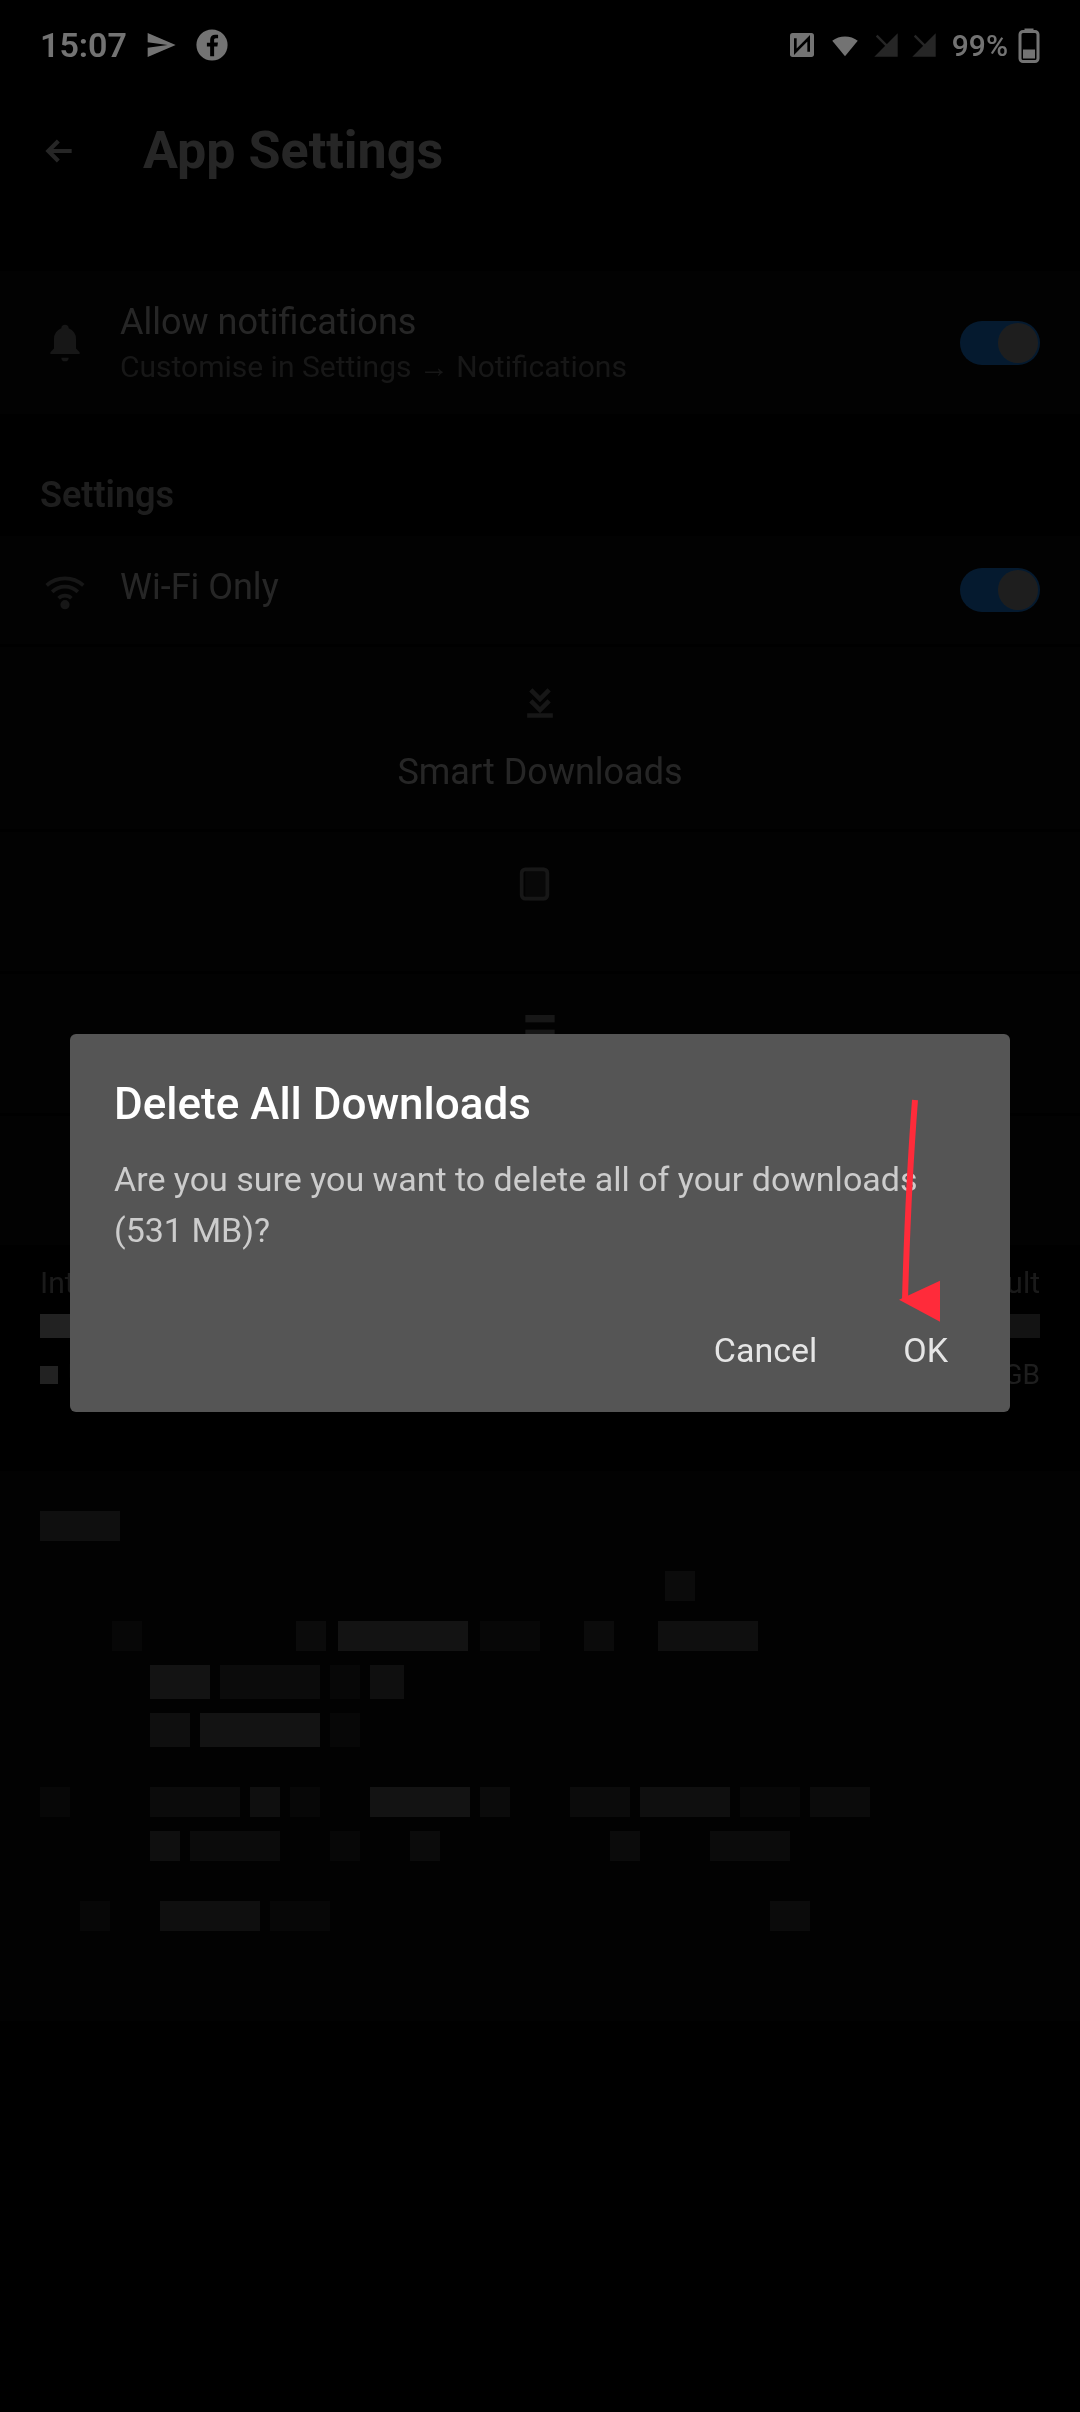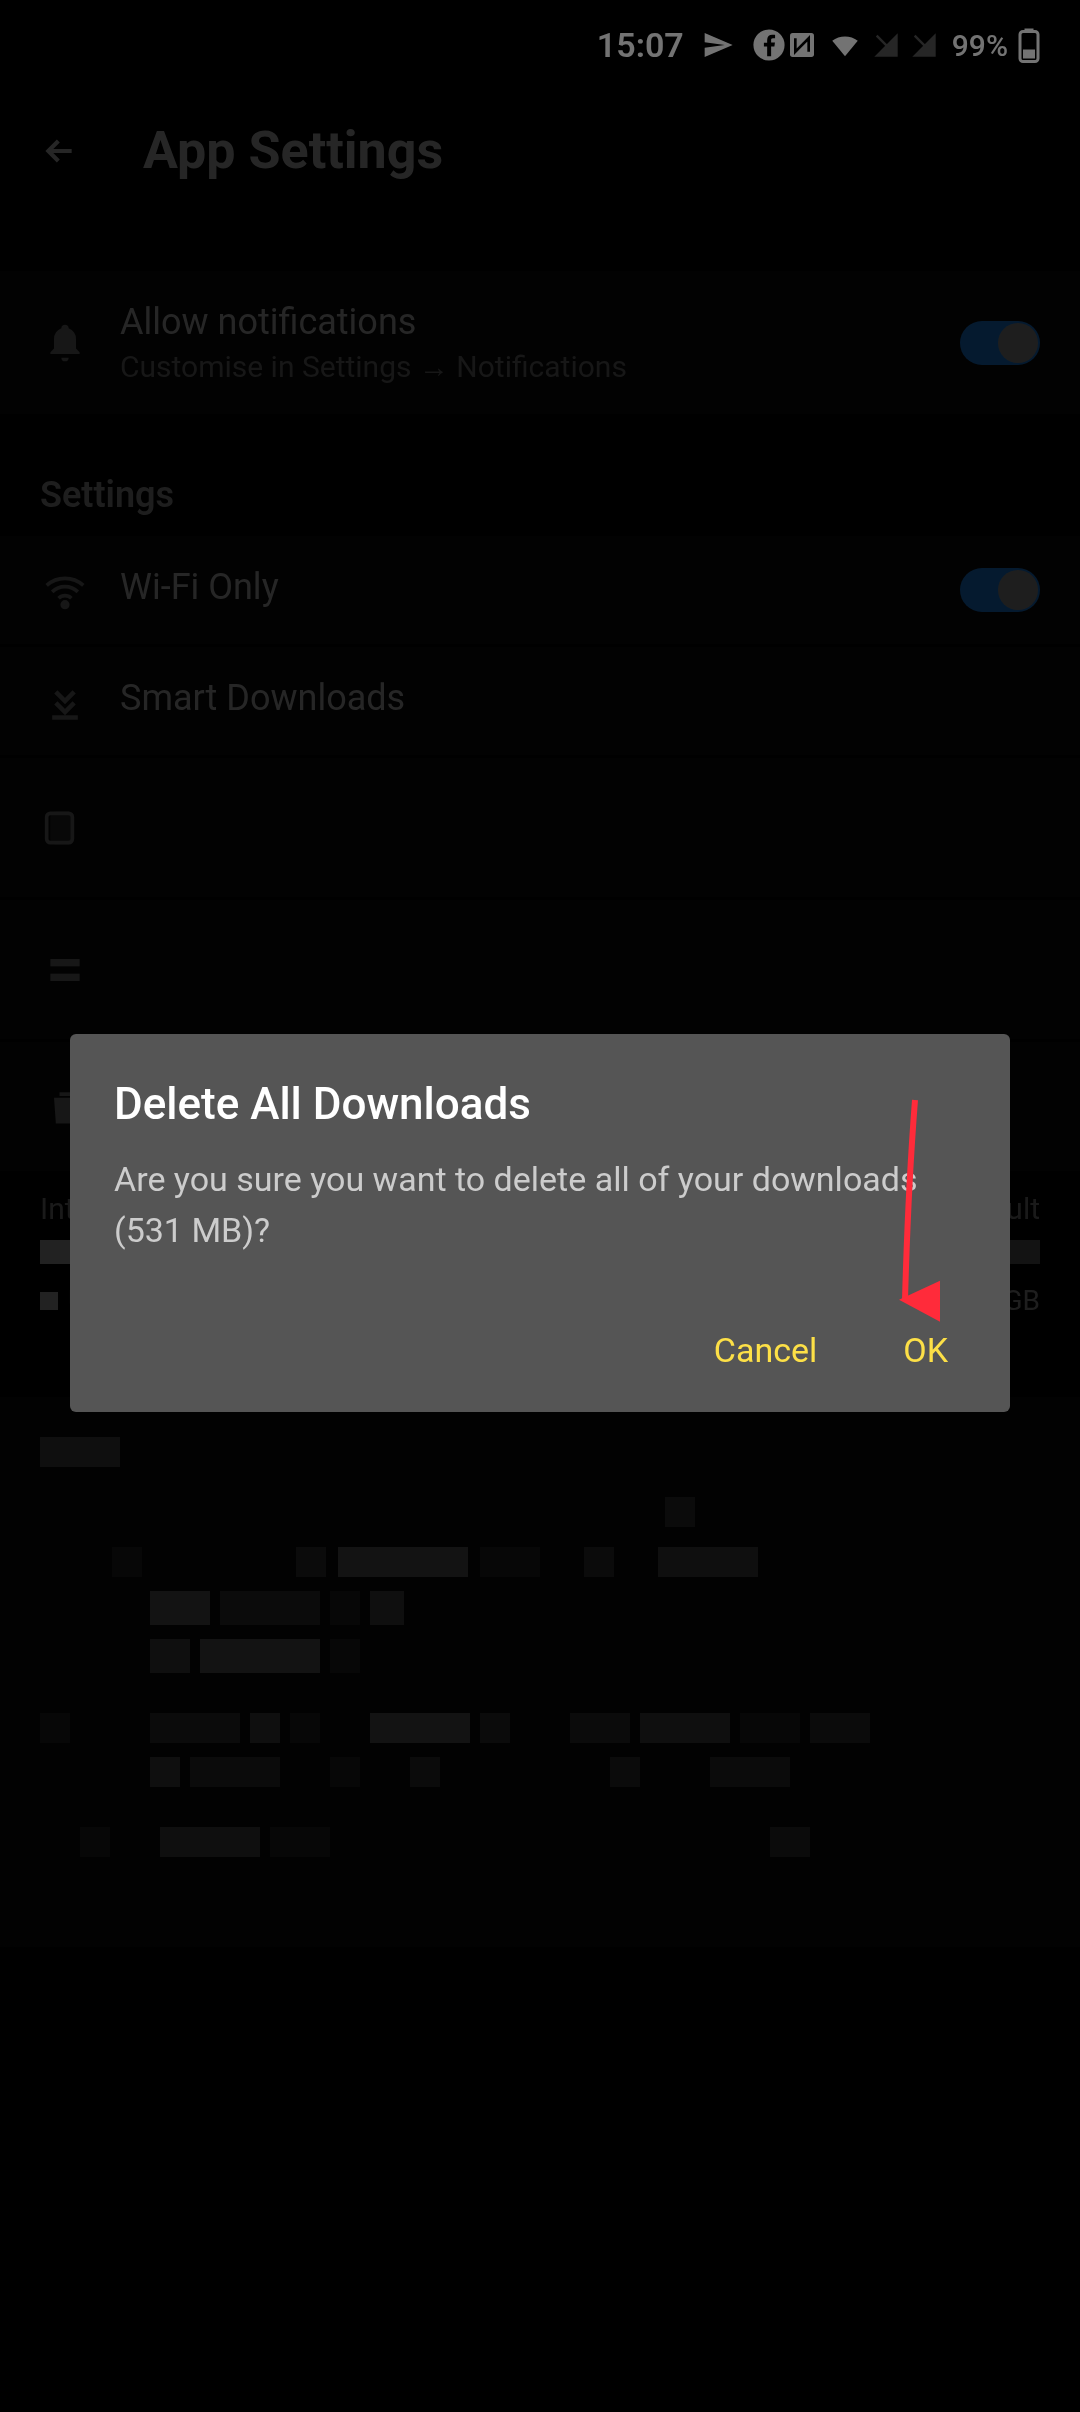--- a/index.html
+++ b/index.html
@@ -11,21 +11,21 @@
     body {
       width: 1080px;
       height: 2412px;
       background: #000;
       color: #fff;
       position: relative;
       overflow: hidden;
     }
     .status-bar {
       display: flex;
-      justify-content: flex-end;
+      justify-content: space-between;
       align-items: center;
       padding: 18px 40px;
       height: 90px;
     }
     .status-left {
       display: flex;
       align-items: center;
       gap: 18px;
     }
     .status-right {
@@ -79,20 +79,21 @@
       display: flex;
       align-items: center;
       padding: 30px 40px;
       background: #0a0a0a;
       gap: 30px;
       min-height: 100px;
     }
     .setting-row + .setting-row {
       border-top: 1px solid #000;
       margin-top: 2px;
+      flex-direction: column;
     }
     .setting-icon {
       width: 50px;
       display: flex;
       justify-content: center;
       align-items: center;
     }
     .setting-text {
       flex: 1;
     }
@@ -196,21 +197,21 @@
       line-height: 1.5;
       margin-bottom: 60px;
     }
     .dialog-actions {
       display: flex;
       justify-content: flex-end;
       gap: 50px;
     }
     .dialog-button {
       font-size: 34px;
-      color: #fde047;
+      color: #e5e5e5;
       background: none;
       border: none;
       padding: 14px 18px;
       cursor: pointer;
     }
     .annotation-arrow {
       position: absolute;
       z-index: 30;
       pointer-events: none;
     }

